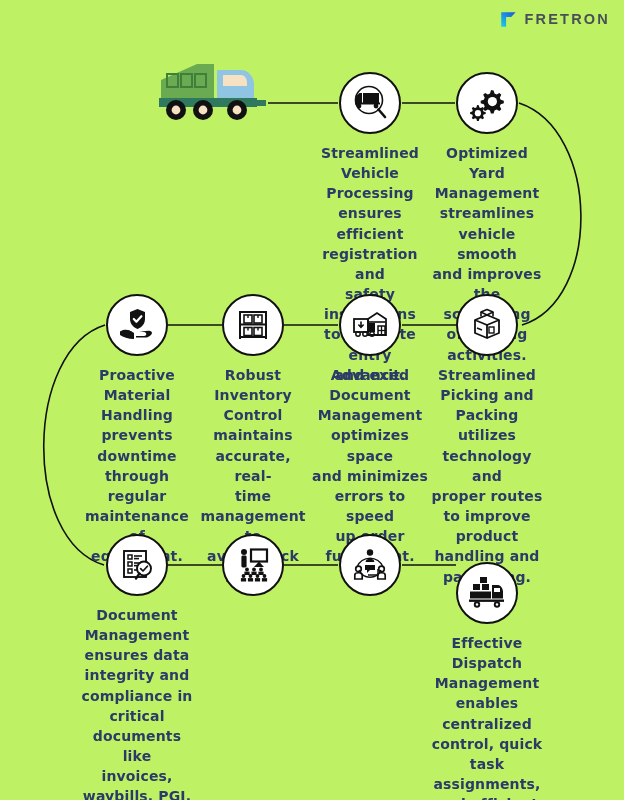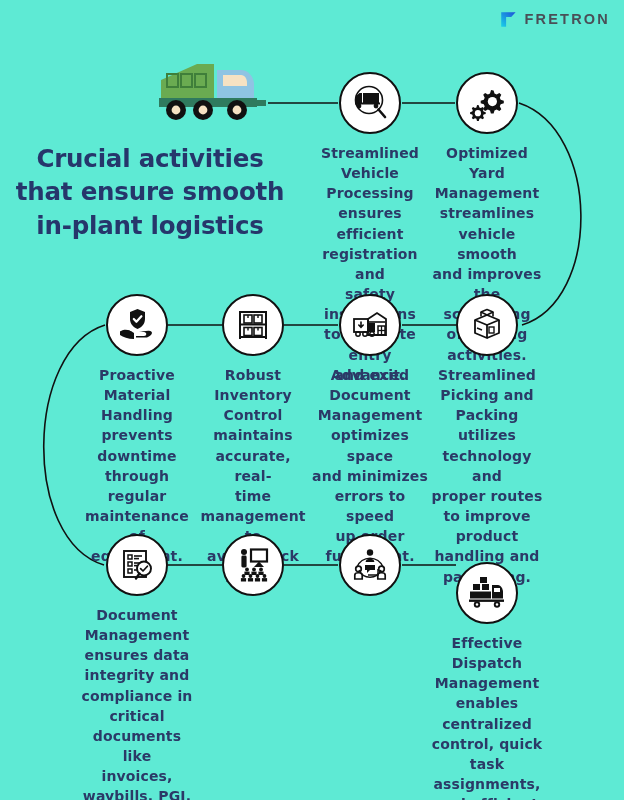--- a/index.html
+++ b/index.html
@@ -14,21 +14,21 @@
     overflow: hidden;
     font-family: "DejaVu Sans", sans-serif;
     -webkit-font-smoothing: antialiased;
   }
 
   #stage {
     position: absolute;
     left: 0; top: 0;
     width: 624px;
     height: 800px;
-    background: #5eead4;
+    background: #bef264;
   }
 
   
   .brand {
     position: absolute;
     right: 14px;
     top: 11px;
     display: flex;
     align-items: center;
     gap: 8px;
@@ -124,21 +124,20 @@
         <linearGradient id="fg" x1="0" y1="1" x2="1" y2="0">
           <stop offset="0" stop-color="#19d3e8"></stop>
           <stop offset="1" stop-color="#1e4fd8"></stop>
         </linearGradient>
       </defs>
       <path d="M1.2 1.2 H15.6 L11.2 6.0 H6.1 V15.8 H1.2 Z" fill="url(#fg)"></path>
     </svg>
     <span class="brand-name">FRETRON</span>
   </div>
 
-  <div class="headline">Crucial activities that ensure smooth in-plant logistics</div>
 
   <svg class="truck-illus" viewBox="0 0 118 62">
 
     <path d="M4 36 L4 18 L40 2 L57 2 L57 36 Z" fill="#6aab51"></path>
     <rect x="10" y="12" width="11" height="13" fill="none" stroke="#3f7f3a" stroke-width="2"></rect>
     <rect x="24" y="12" width="11" height="13" fill="none" stroke="#3f7f3a" stroke-width="2"></rect>
     <rect x="38" y="12" width="11" height="13" fill="none" stroke="#3f7f3a" stroke-width="2"></rect>
 
     <path d="M60 8 H84 C91 8 96 14 97 21 L97 38 H60 Z" fill="#8fc4e3"></path>
     <path d="M66 13 H84 C88 13 90 17 90 21 L90 24 H66 Z" fill="#f6e2c3"></path>

